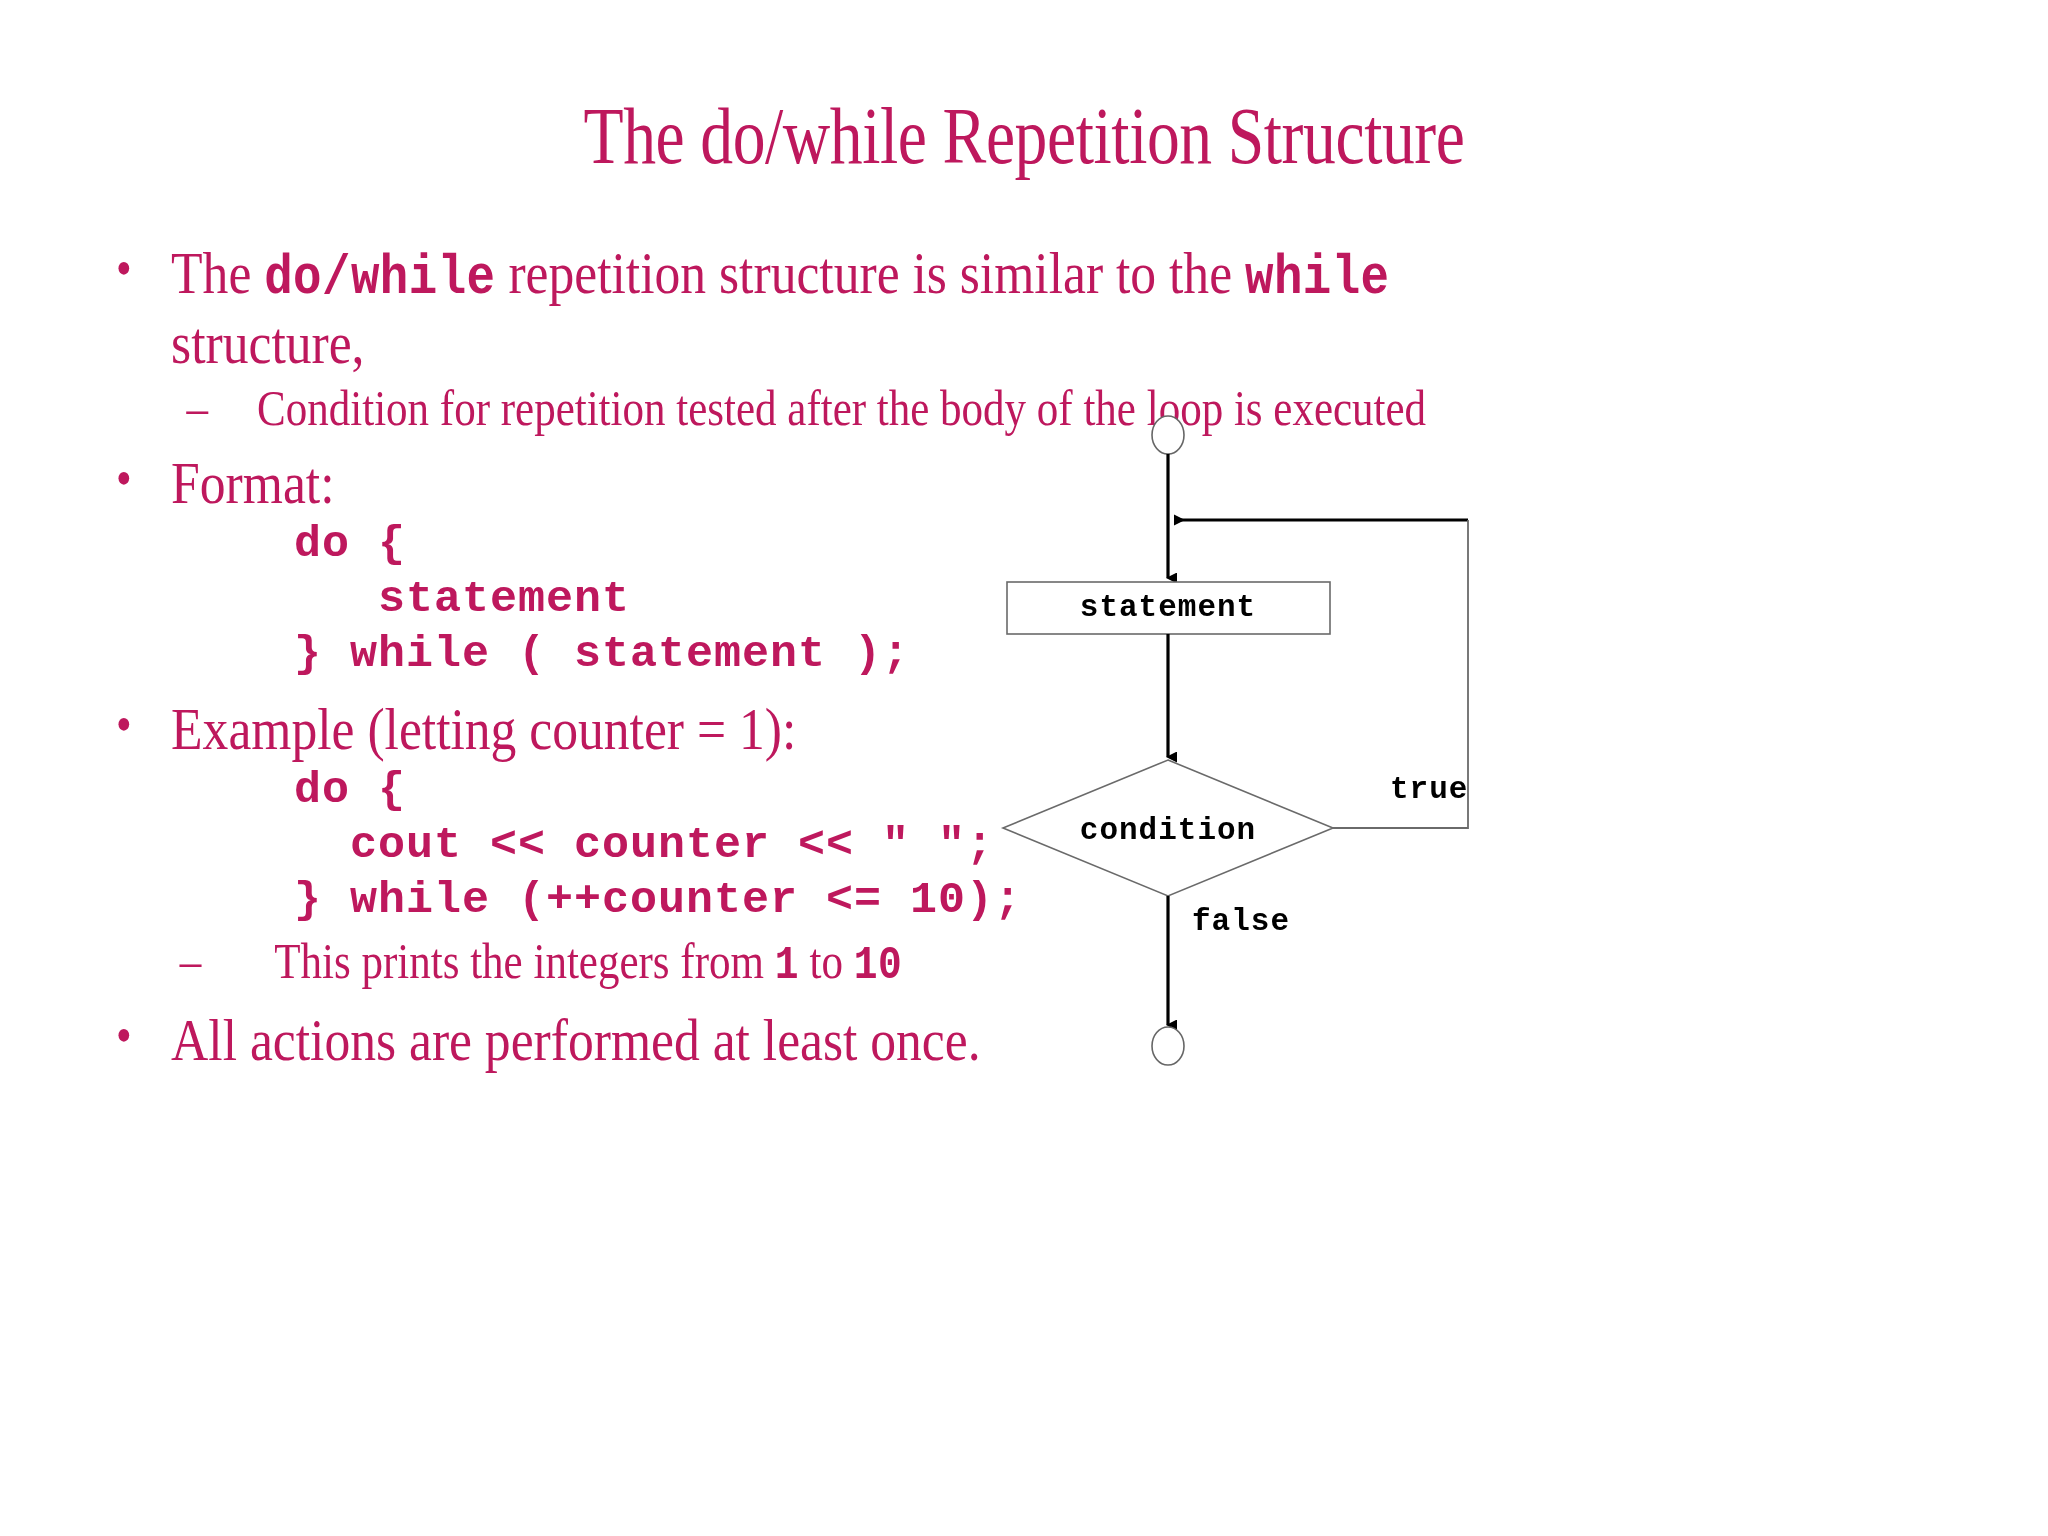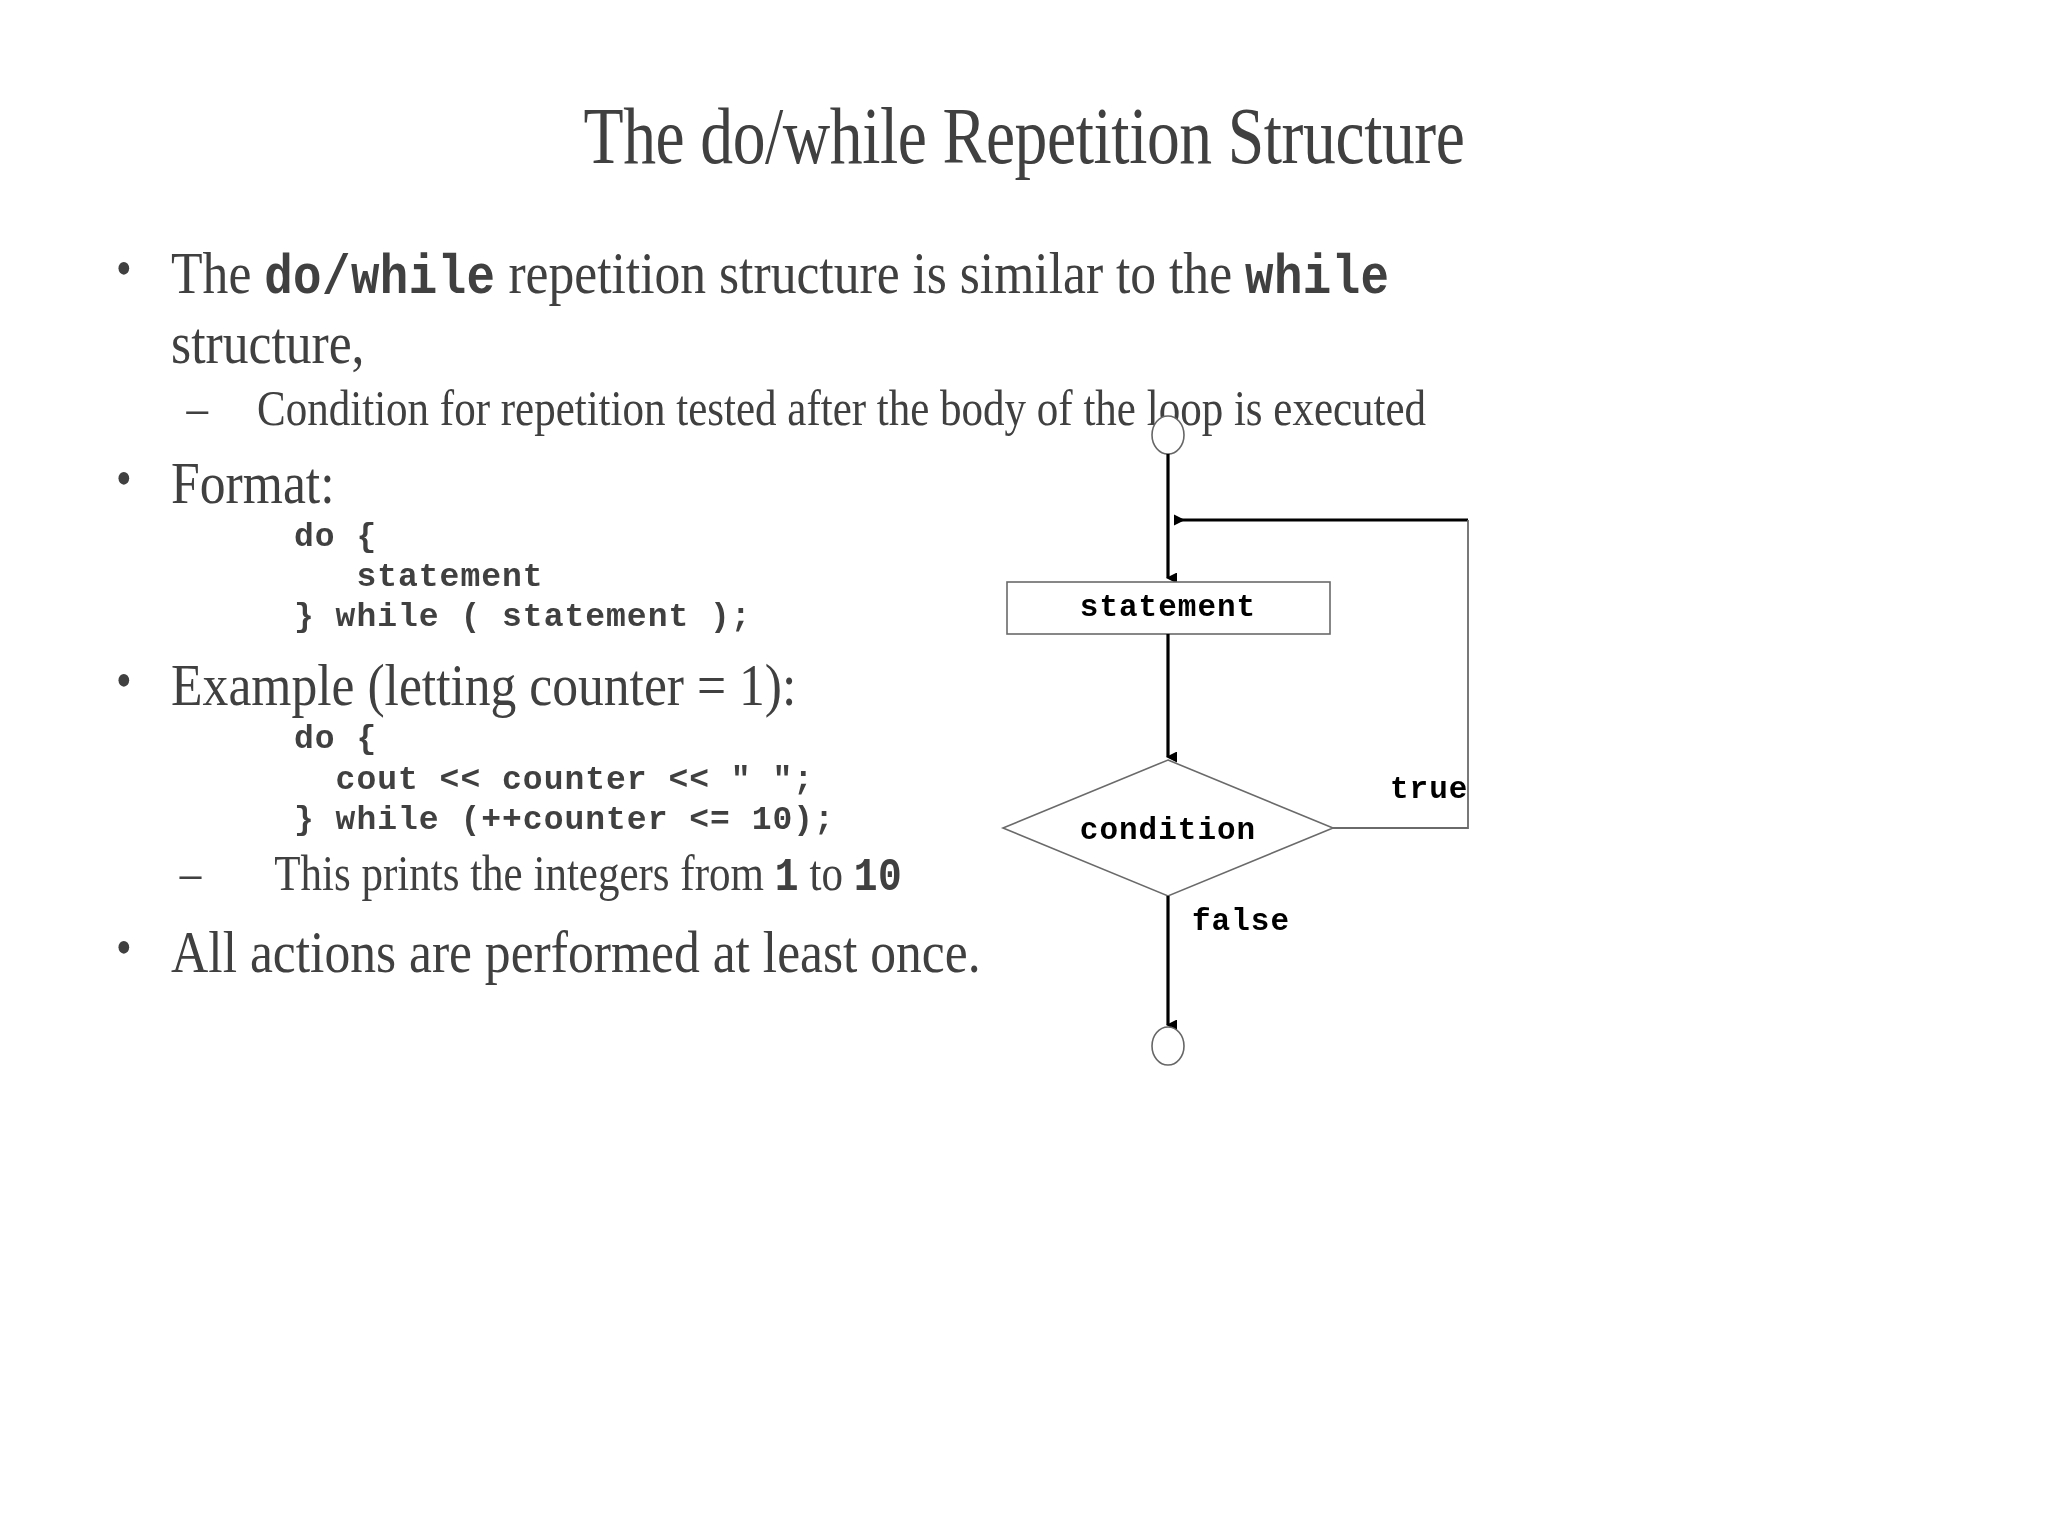--- a/index.html
+++ b/index.html
@@ -8,21 +8,21 @@
     padding: 0;
     background: #ffffff;
   }
   #slide {
     position: relative;
     width: 2048px;
     height: 1536px;
     background: #ffffff;
     overflow: hidden;
     font-family: "Liberation Serif", "DejaVu Serif", serif;
-    color: #404040;
+    color: #be185d;
   }
 
   
   #title {
     position: absolute;
     left: 0;
     top: 96px;
     width: 2048px;
     text-align: center;
     font-family: "Liberation Serif", "DejaVu Serif", serif;
@@ -85,21 +85,21 @@
     font-family: "Liberation Mono", "DejaVu Sans Mono", monospace;
     font-weight: bold;
     font-size: 0.92em;
     letter-spacing: 0.5px;
   }
 
   
   .codeline {
     font-family: "Liberation Mono", "DejaVu Sans Mono", monospace;
     font-weight: bold;
-    font-size: 33px;
+    font-size: 45px;
     line-height: 1.22;
     white-space: pre;
     margin-left: 190px;
     letter-spacing: 1px;
   }
   .codeline.ex { margin-left: 190px; }
 
   .sp-top { margin-top: 14px; }
 
   

